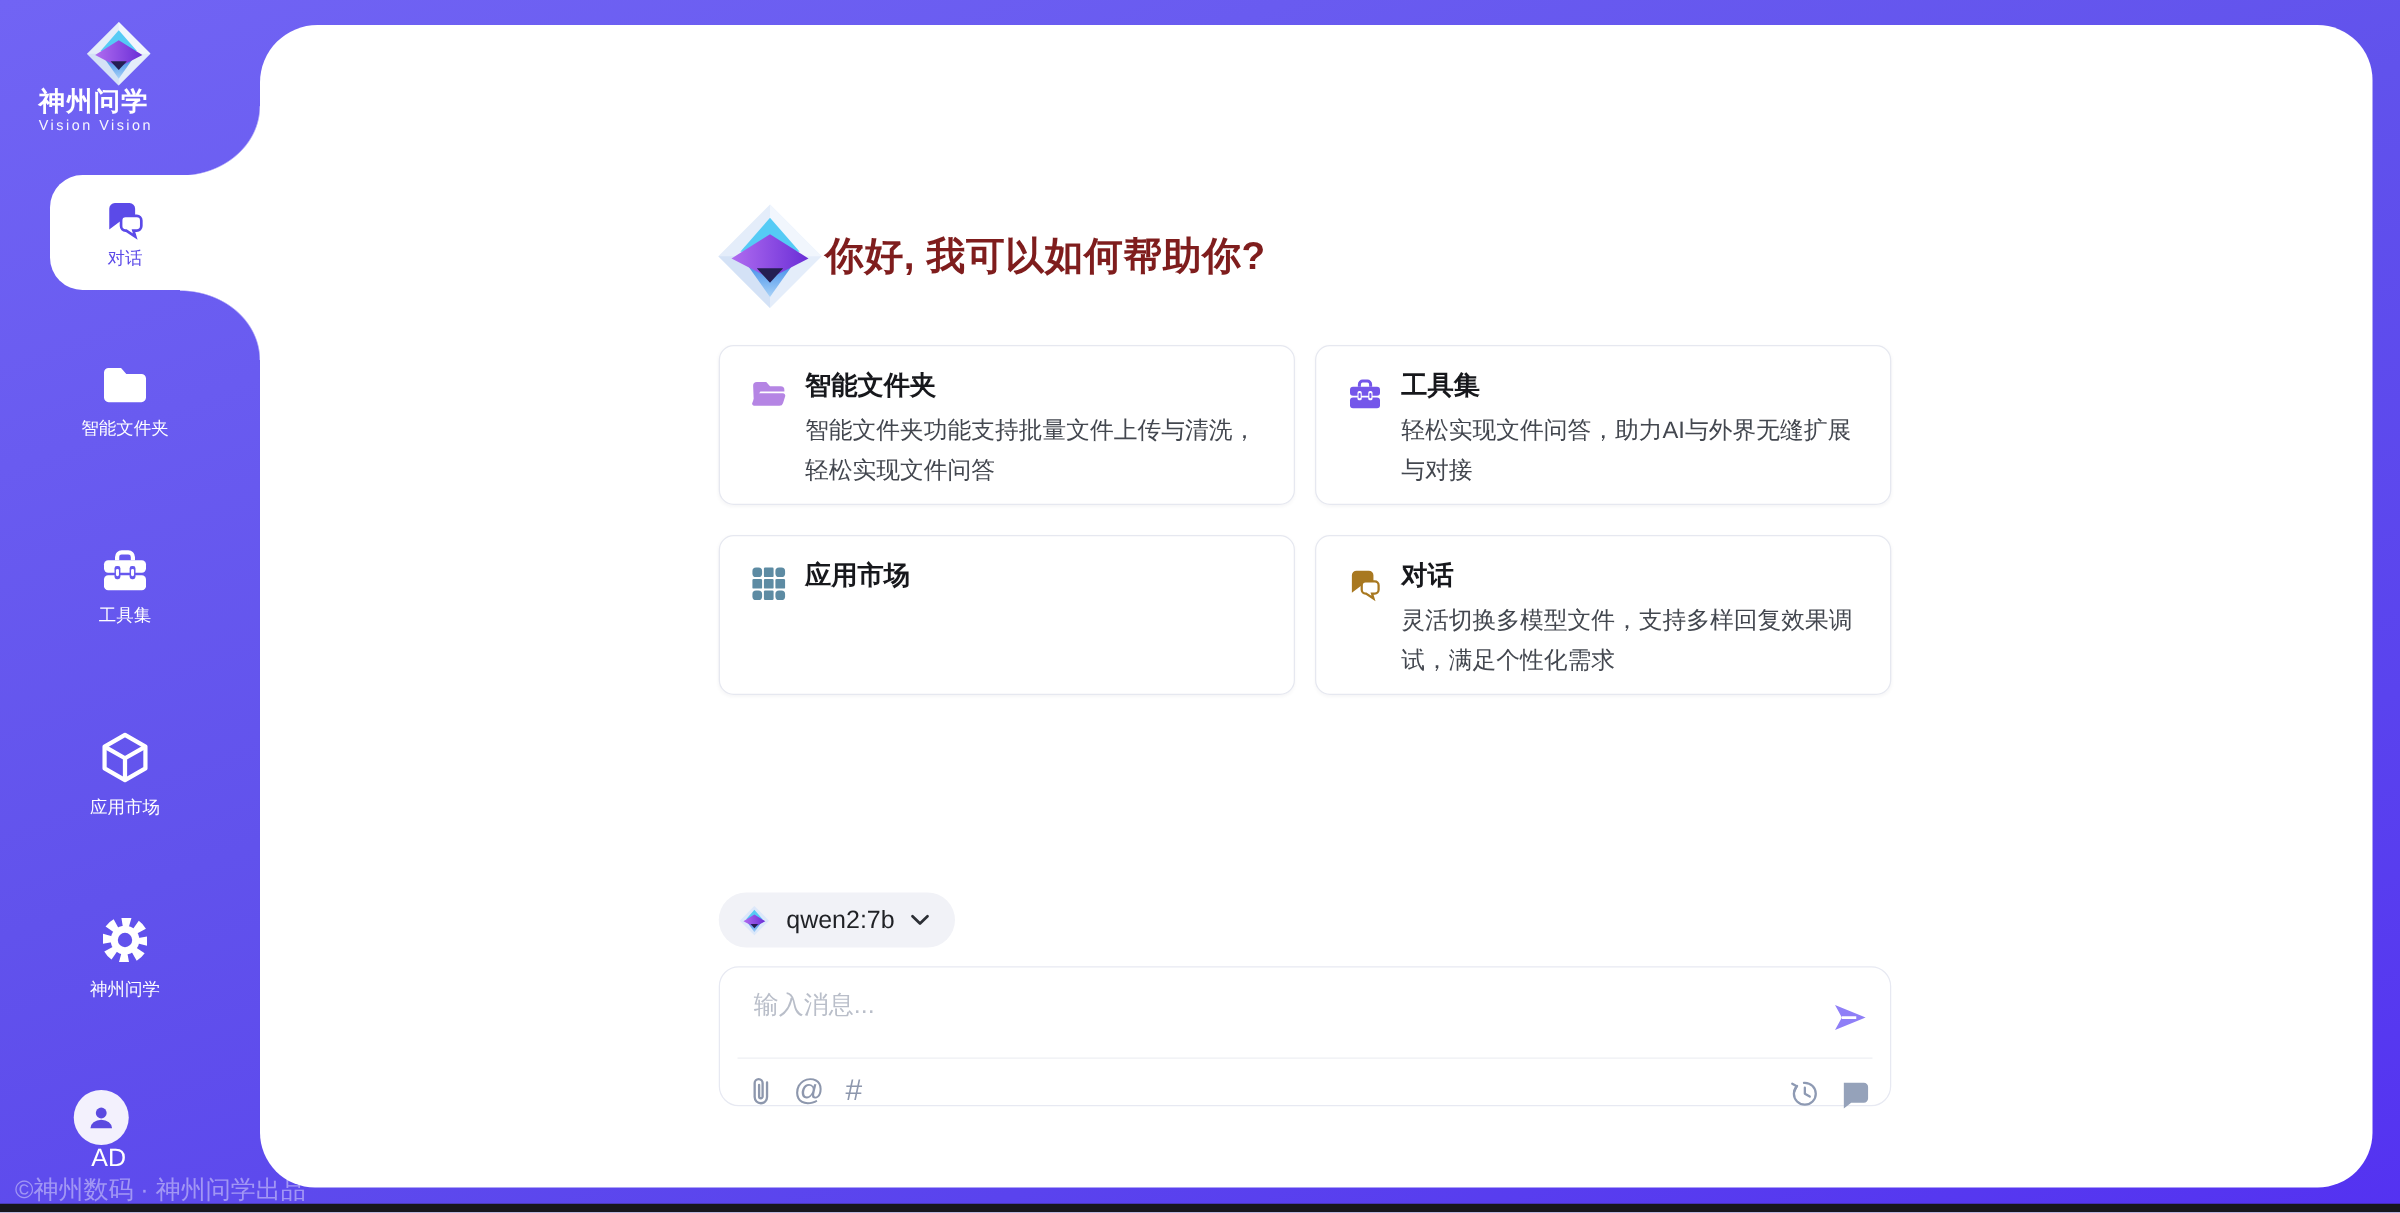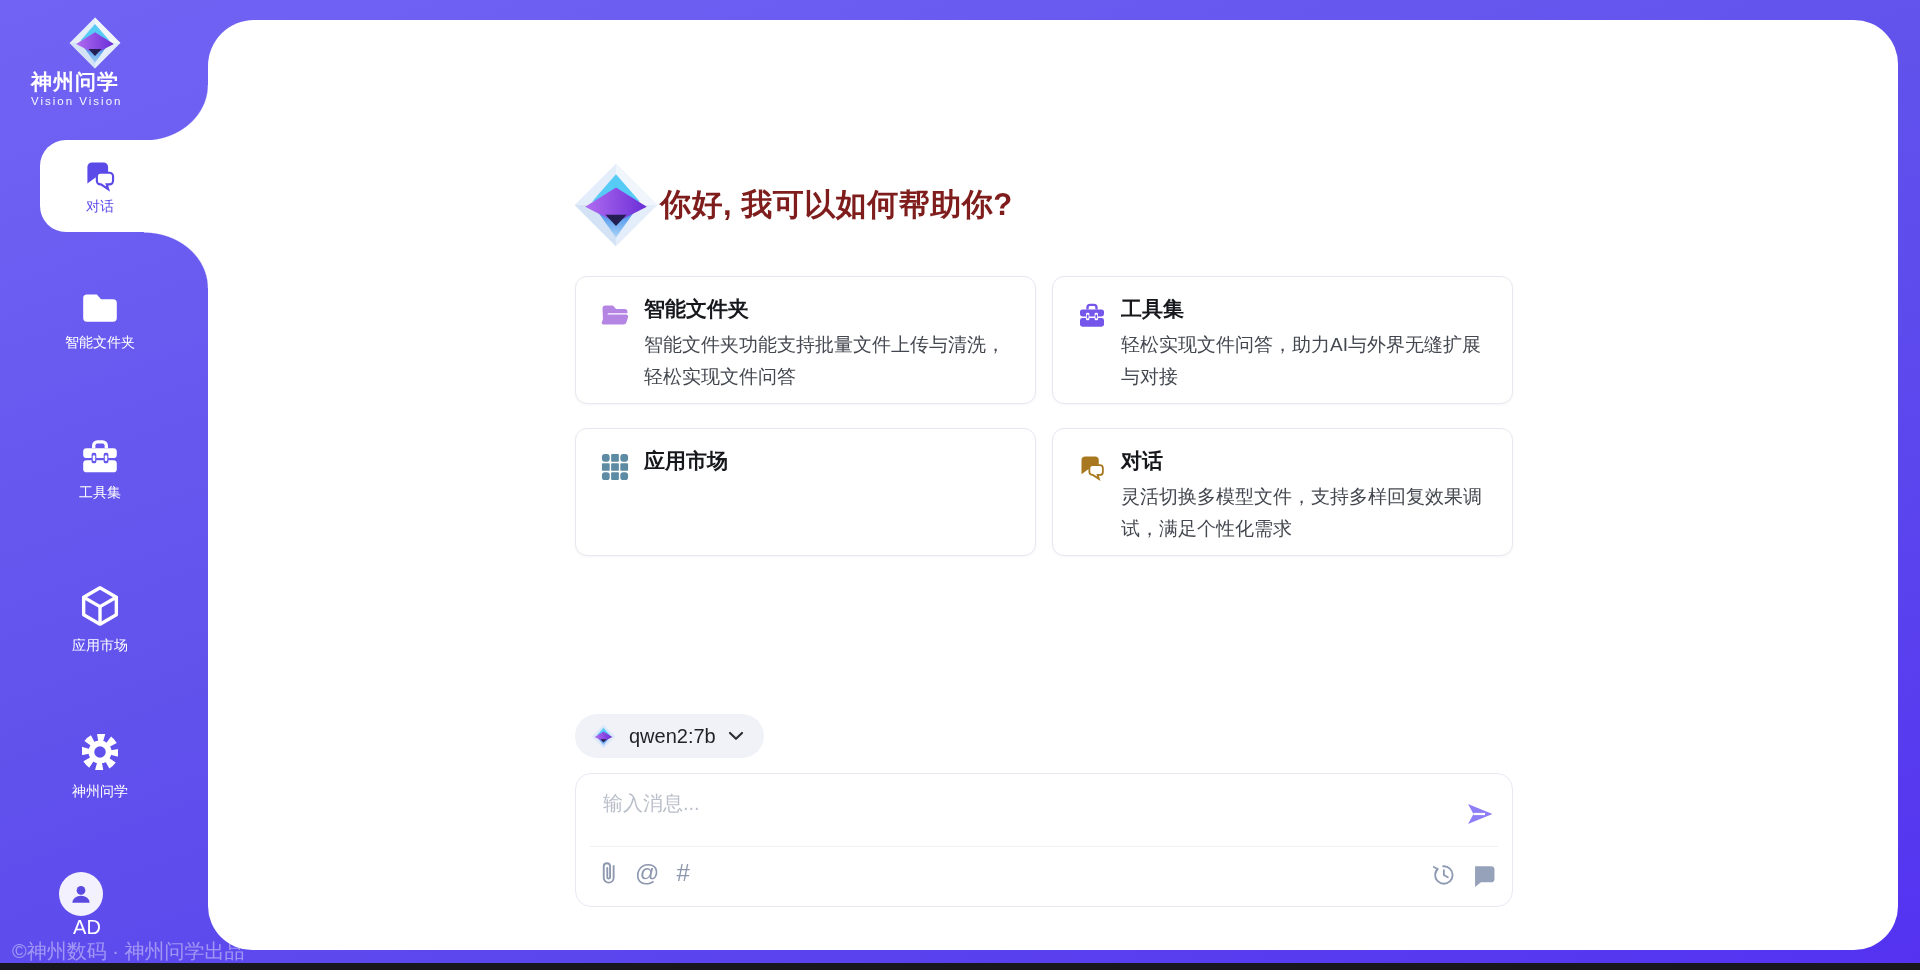--- a/index.html
+++ b/index.html
@@ -46,21 +46,21 @@
         box-shadow:0 1px 3px rgba(30,35,60,.04);cursor:pointer;box-sizing:border-box;}
   .card .cicon{position:absolute;left:24px;top:23px;width:30px;height:30px;}
   .card .ctitle{position:absolute;left:68px;top:17px;font-size:21px;font-weight:700;color:#17181c;line-height:30px;}
   .card .cdesc{position:absolute;left:68px;top:52px;width:378px;font-size:19px;color:#43474f;line-height:32px;}
 
   .model-pill{position:absolute;left:367px;top:694px;height:44px;border-radius:22px;background:#f1f2f7;
         display:inline-flex;align-items:center;padding:0 20px 0 16px;cursor:pointer;justify-content:flex-end;}
   .model-pill .mlogo{width:25px;height:25px;}
   .model-pill .mname{margin:0 12px 0 13px;font-size:20px;color:#1f2125;font-weight:500;}
 
-  .composer{position:absolute;left:367px;top:753px;width:938px;height:134px;background:#fff;
+  .composer{position:absolute;left:367px;top:753px;width:938px;height:112px;background:#fff;
         border:1.5px solid #e7e9f2;border-radius:16px;box-sizing:border-box;}
   .composer textarea{position:absolute;left:25px;top:14px;width:840px;height:50px;border:none;outline:none;
         resize:none;font-family:inherit;font-size:20px;color:#33363d;background:transparent;}
   .composer textarea::placeholder{color:#b9bec9;}
   .send-btn{position:absolute;right:16px;top:24px;width:32px;height:32px;border:none;background:transparent;padding:0;cursor:pointer;}
   .divider{position:absolute;left:14px;right:14px;top:72px;height:1px;background:#eef0f4;}
   .tools-left{position:absolute;left:23px;top:85px;display:flex;align-items:center;gap:17px;}
   .tools-right{position:absolute;right:15px;top:87px;display:flex;align-items:center;gap:13px;}
   .glyph-btn{border:none;background:transparent;padding:0;cursor:pointer;display:flex;align-items:center;color:#8d97ad;}
   .glyph-text{font-size:24px;line-height:26px;color:#8d97ad;font-weight:400;}

